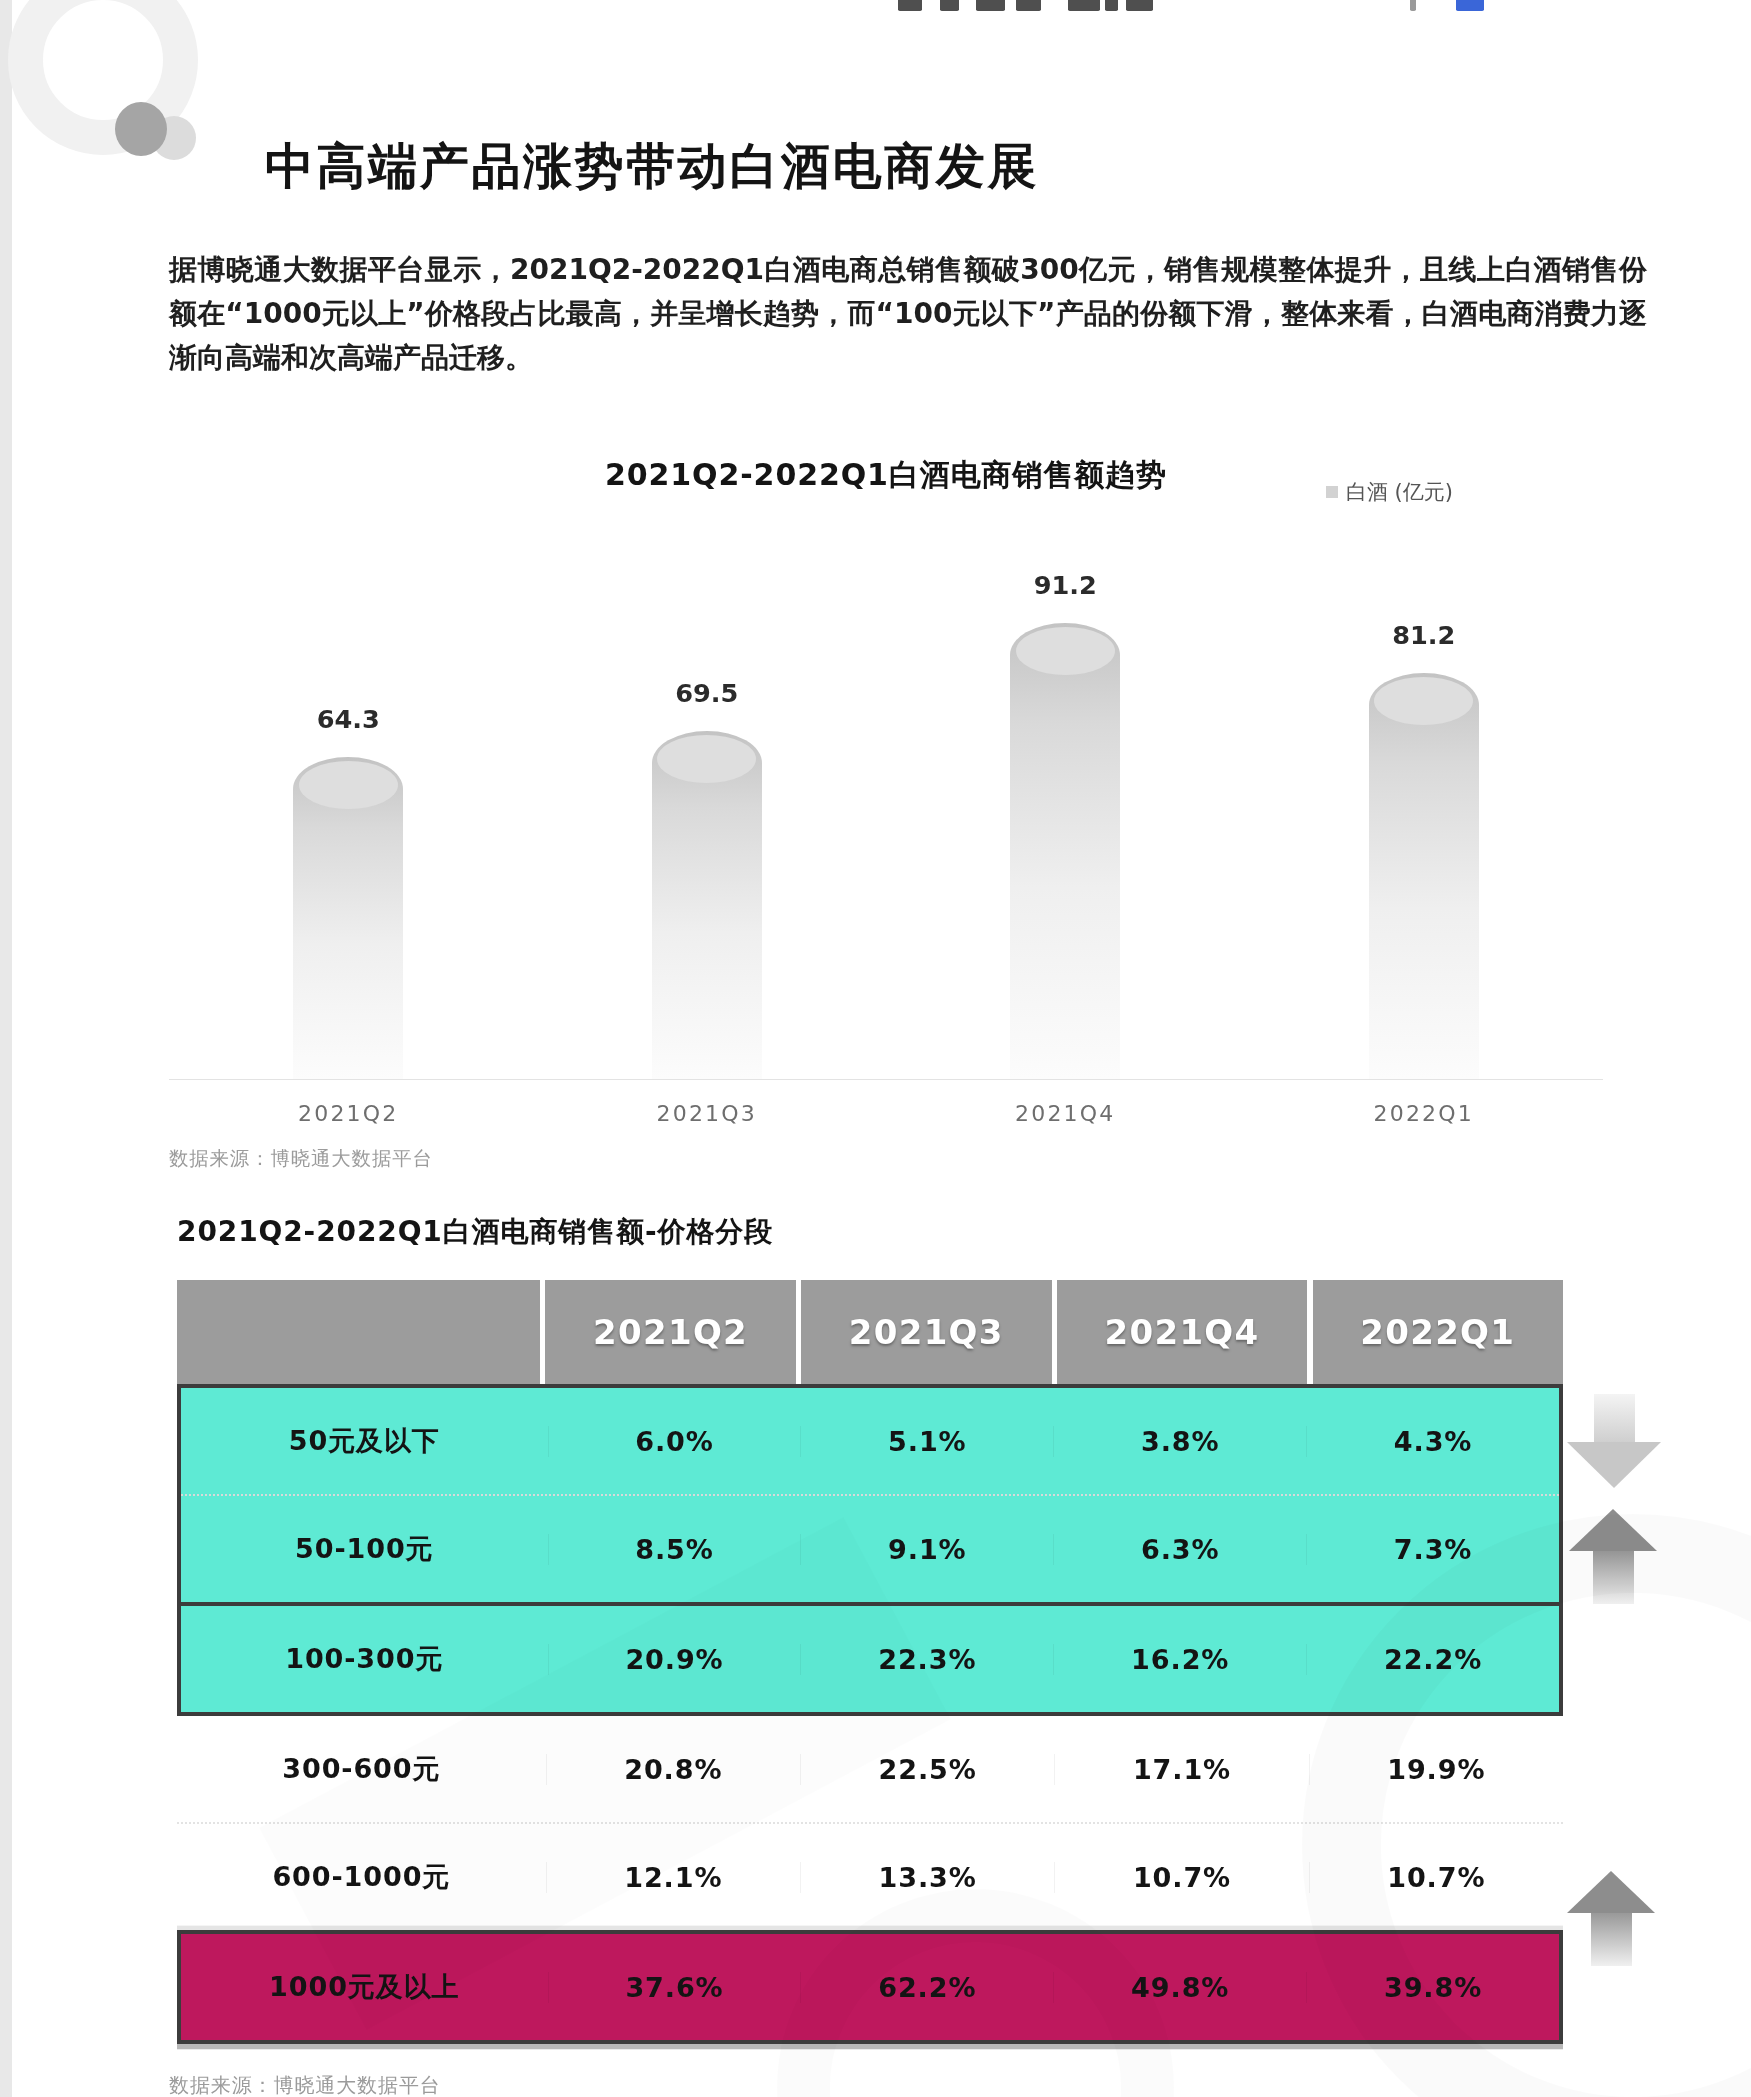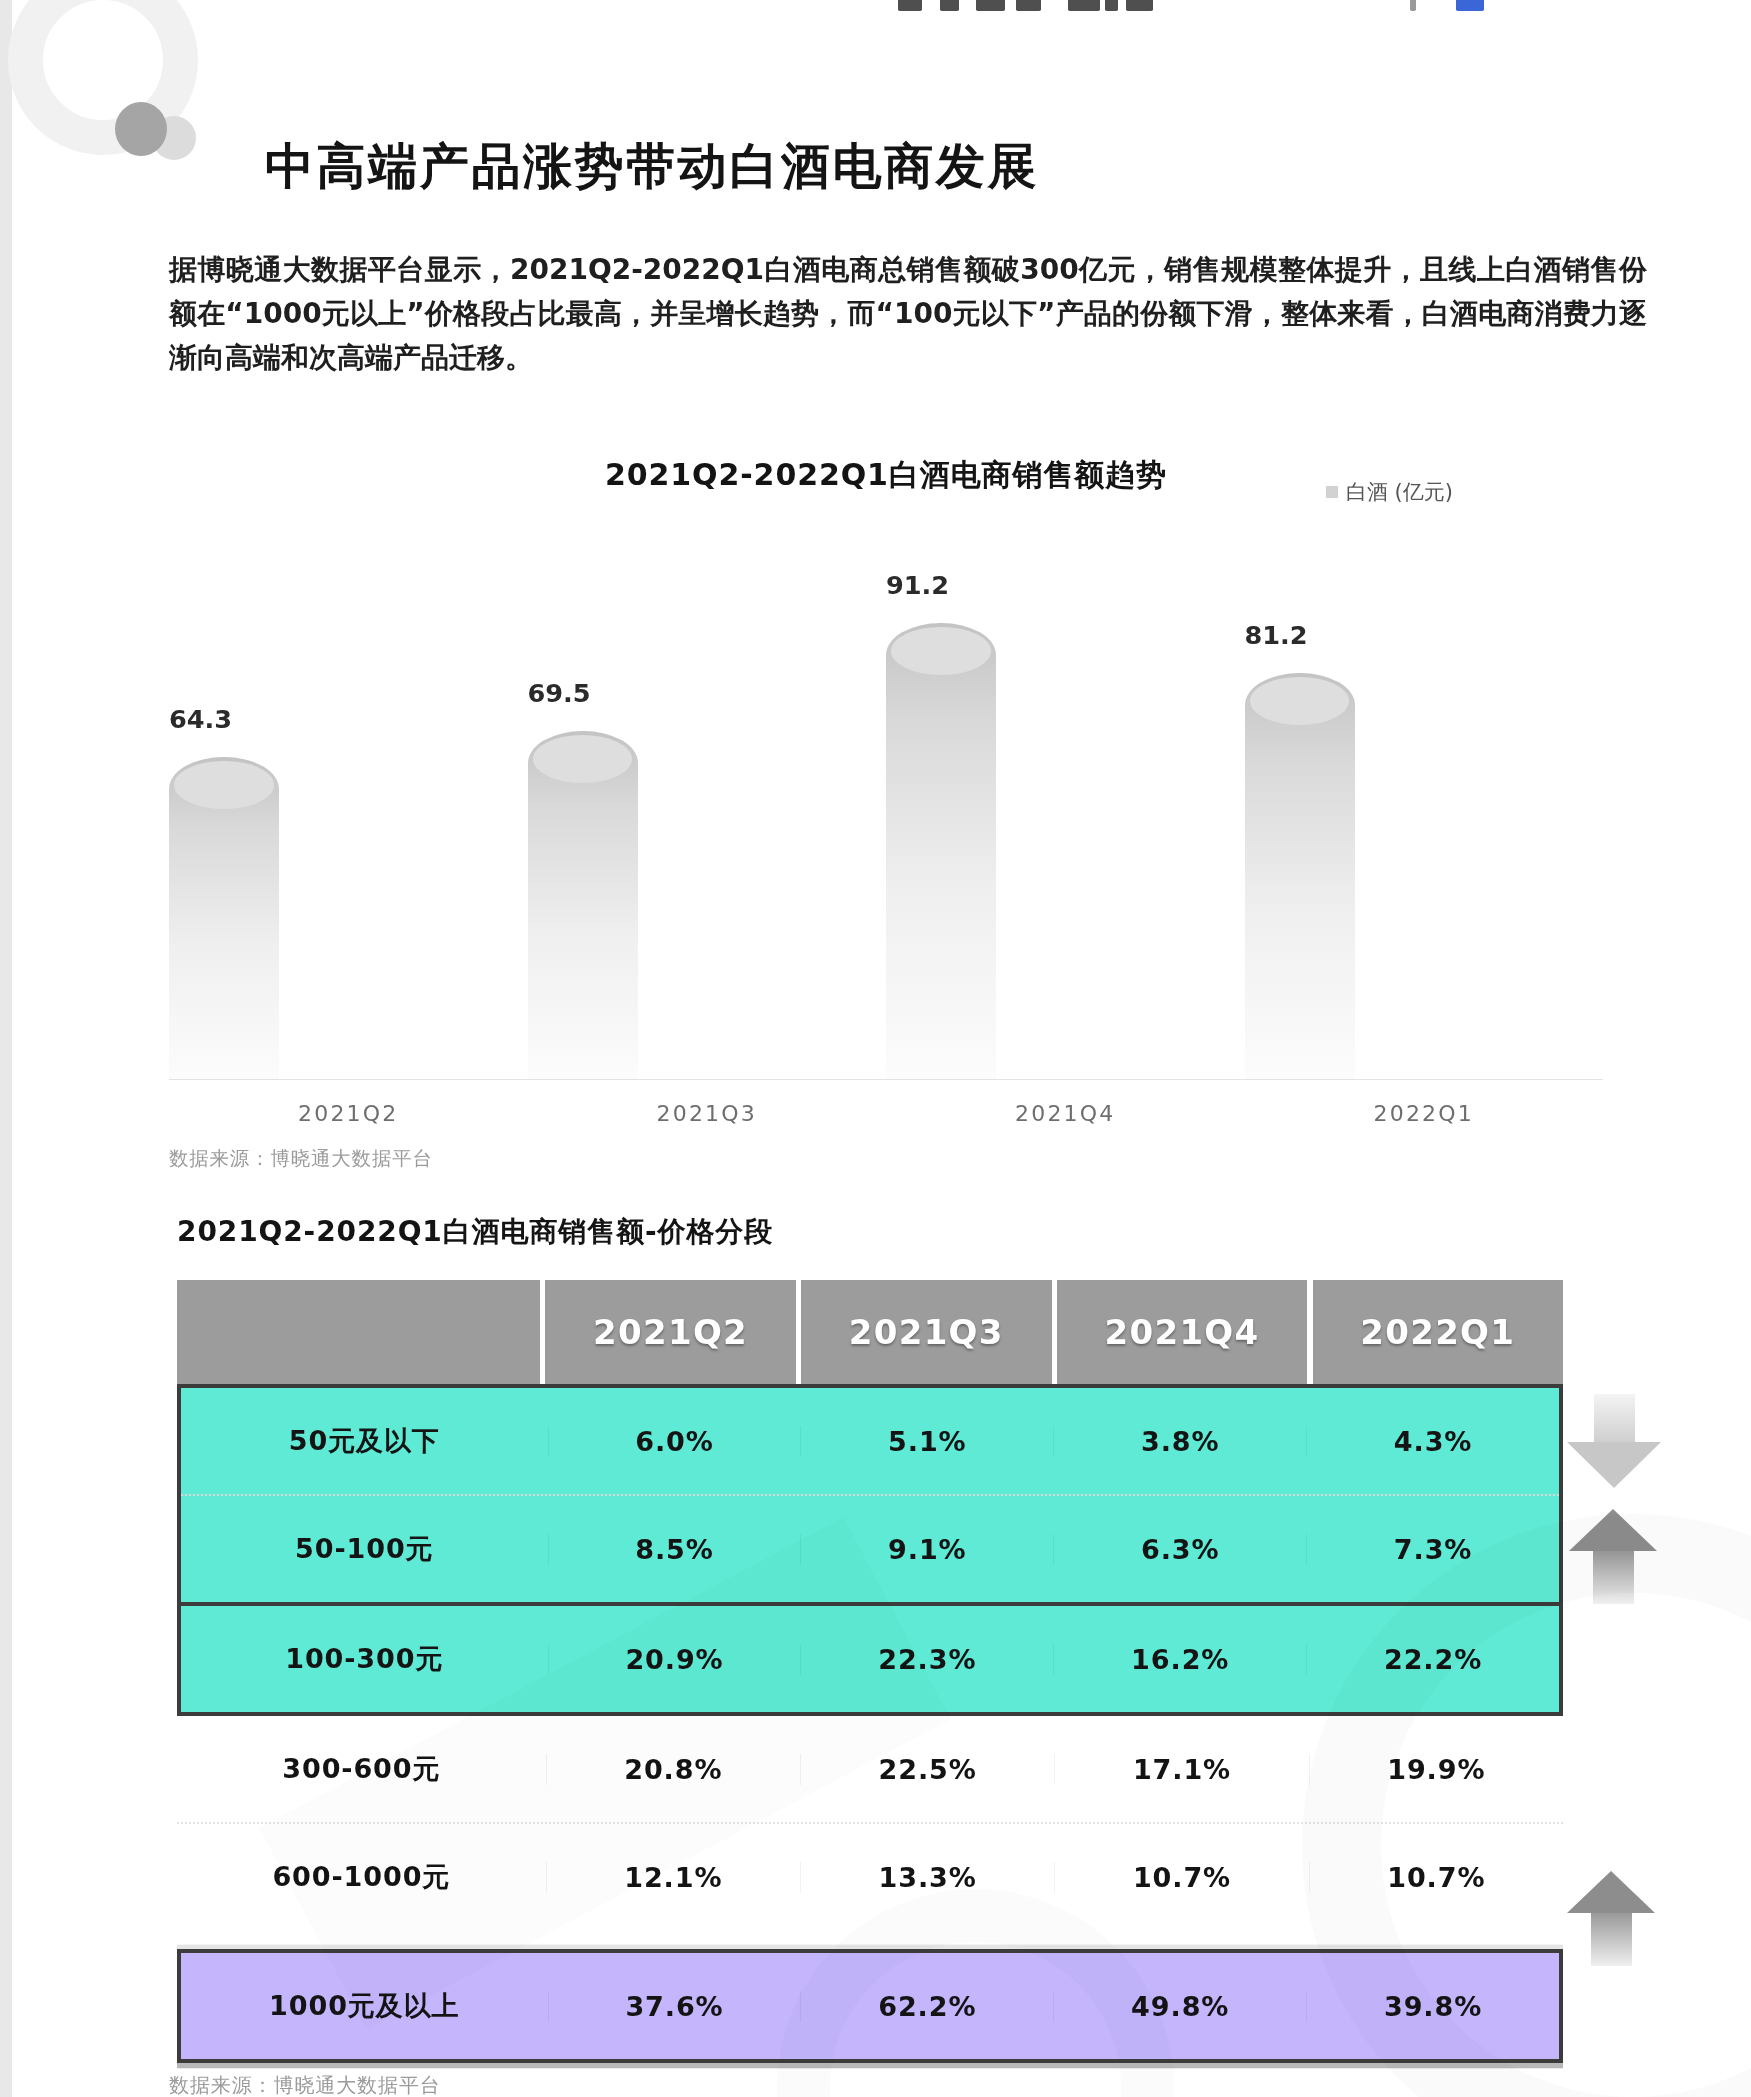--- a/index.html
+++ b/index.html
@@ -24,21 +24,21 @@
   .intro{position:absolute;left:169px;top:220px;width:1478px;font-size:28px;line-height:44px;
          font-weight:700;color:#1f1f1f;text-align:justify;}
 
   
   .chart{position:absolute;left:169px;top:455px;width:1434px;}
   .chart-title{text-align:center;font-size:30px;font-weight:800;color:#141414;letter-spacing:0.9px;}
   .legend{position:absolute;right:150px;top:23px;display:flex;align-items:center;gap:8px;}
   .legend-swatch{width:11.5px;height:11.5px;background:#d2d2d2;}
   .legend-label{font-size:21px;color:#555555;}
   .plot{margin-top:62px;height:521px;display:flex;align-items:flex-end;border-bottom:1.8px solid #e3e3e3;}
-  .bar-slot{width:25%;display:flex;flex-direction:column;justify-content:flex-end;}
+  .bar-slot{width:25%;display:flex;flex-direction:column;align-items:center;justify-content:flex-end;}
   .bar-value{font-size:25.6px;font-weight:700;color:#2b2b2b;margin-bottom:23px;}
   .bar{width:110px;position:relative;border-radius:55px 55px 0 0 / 32px 32px 0 0;
        background:linear-gradient(180deg,#c3c3c3 0%,#d9d9d9 22%,#efefef 58%,#fcfcfc 100%);}
   .bar::before{content:"";position:absolute;left:5.3px;right:5.3px;top:4.4px;height:48px;border-radius:50%;
        background:#dedede;}
   .xlabels{display:flex;}
   .xlabel{width:25%;text-align:center;font-size:22px;color:#6e6e6e;letter-spacing:2.2px;padding-top:21px;}
   .chart-source{margin-top:19.4px;font-size:19.4px;color:#9b9b9b;letter-spacing:0.9px;}
 
   
@@ -50,21 +50,21 @@
   .th{background:#9c9c9c;color:#ffffff;display:flex;align-items:center;justify-content:center;
       font-size:34px;font-weight:800;letter-spacing:1.3px;text-shadow:0 1.8px 2.6px rgba(0,0,0,0.35);}
   .trow{height:106px;align-items:center;}
   .td{font-size:27px;font-weight:700;color:#141414;text-align:center;letter-spacing:0.9px;}
   .trow .td + .td{border-left:1.3px solid rgba(0,0,0,0.05);}
   .box{border:4px solid #3c3c3c;background:#5eead4;}
   .box-a .trow + .trow{border-top:2.6px dotted #d9d9d9;}
   .box-b{border-top:none;box-shadow:0 5.3px 0 rgba(0,0,0,0.28);}
   .plain{background:#ffffff;}
   .dotted-top{border-top:2.6px dotted #e3e3e3;}
-  .box-c{background:#c4b5fd;box-shadow:0 5.3px 0 rgba(0,0,0,0.28),0 -4.4px 0 rgba(0,0,0,0.10);margin-top:19px;}
+  .box-c{background:#be185d;box-shadow:0 5.3px 0 rgba(0,0,0,0.28),0 -4.4px 0 rgba(0,0,0,0.10);}
   .table-source{position:absolute;left:169px;top:2072px;font-size:20px;color:#9b9b9b;letter-spacing:0.9px;}
 
   
   .arrow{position:absolute;display:flex;flex-direction:column;align-items:center;}
   .arrow .stem-down{width:41px;height:48px;background:linear-gradient(180deg,#f4f4f4,#cfcfcf);}
   .arrow .head-down{width:0;height:0;border-left:47px solid transparent;border-right:47px solid transparent;
                     border-top:46px solid #c7c7c7;}
   .arrow .head-up{width:0;height:0;border-left:44px solid transparent;border-right:44px solid transparent;
                   border-bottom:42px solid #8d8d8d;}
   .arrow .stem-up{width:41px;height:53px;background:linear-gradient(180deg,#999999,#f0f0f0);}

